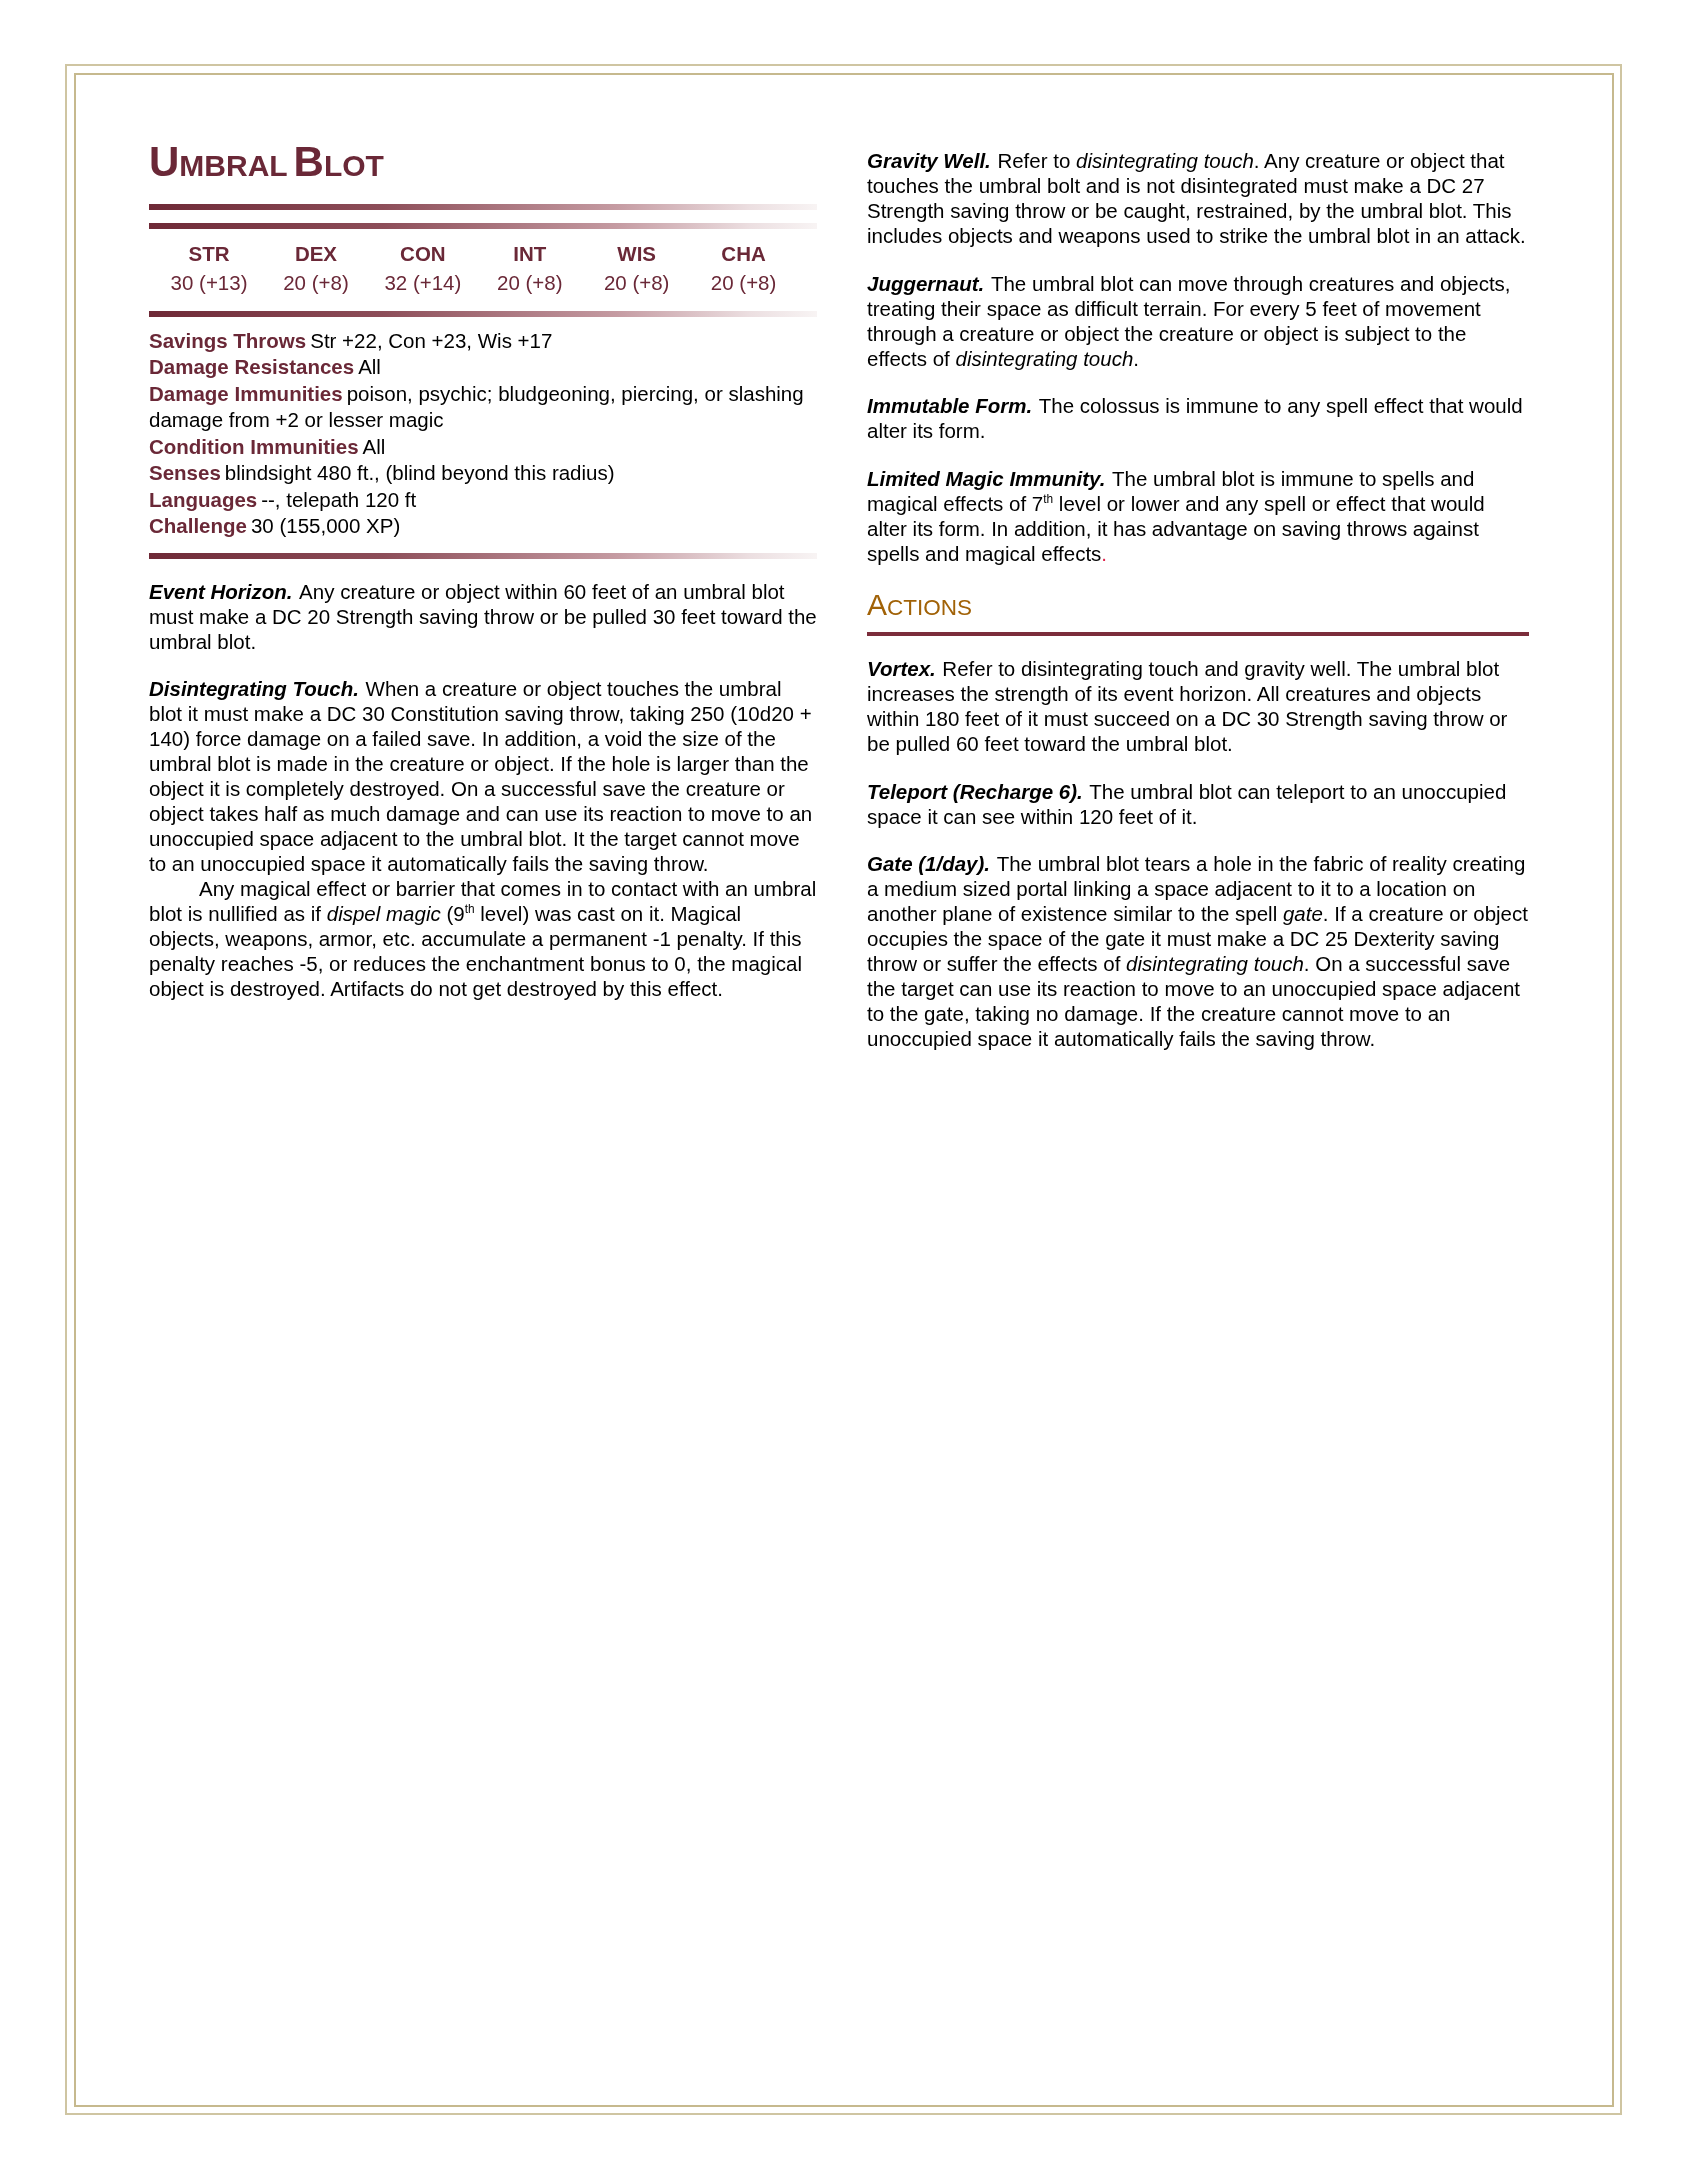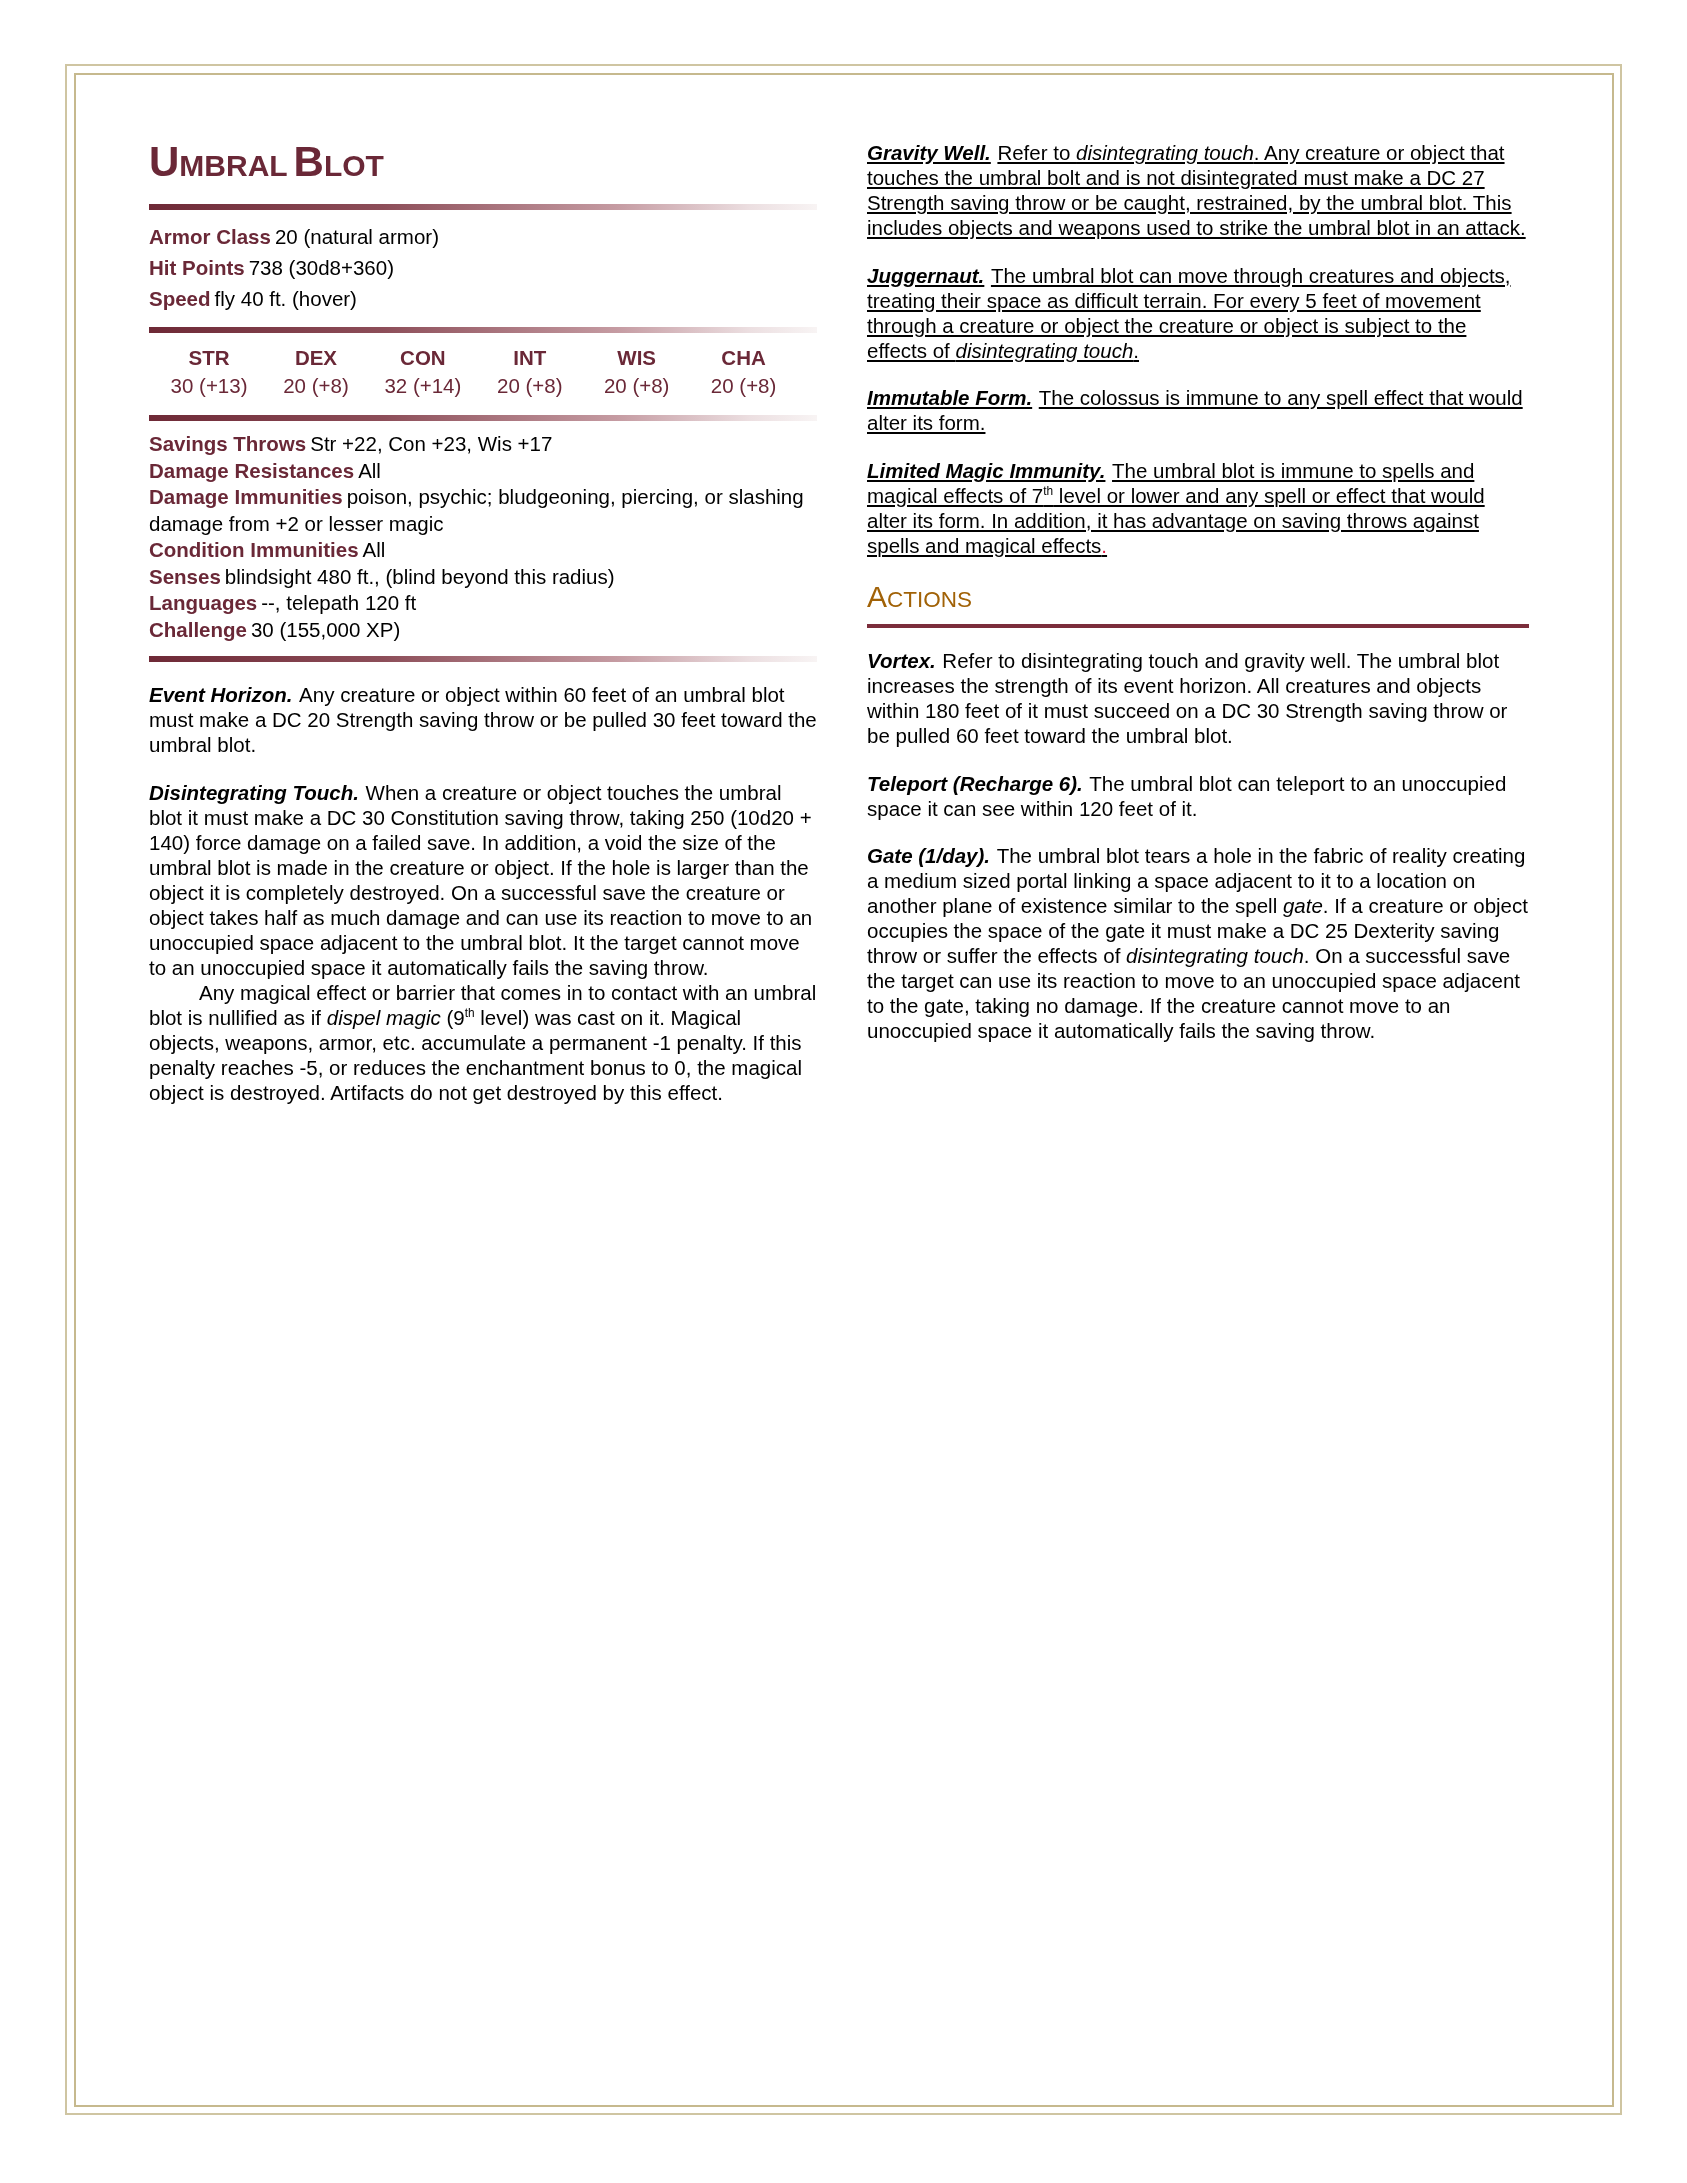--- a/index.html
+++ b/index.html
@@ -36,25 +36,20 @@
 </style>
 </head>
 <body>
 
 <div class="frame-outer"></div>
 <div class="frame-inner"></div>
 
 <div class="col col-left">
   <h1 class="title"><span class="cap">U</span><span class="rest">MBRAL</span> <span class="cap">B</span><span class="rest">LOT</span></h1>
   <div class="rule"></div>
-  <div class="stat-lines core">
-      <div class="stat-line"><span class="lbl">Armor Class</span><span class="val">20 (natural armor)</span></div>
-      <div class="stat-line"><span class="lbl">Hit Points</span><span class="val">738 (30d8+360)</span></div>
-      <div class="stat-line"><span class="lbl">Speed</span><span class="val">fly 40 ft. (hover)</span></div>
-    </div>
   <div class="rule"></div>
   <div class="abilities">
       <div class="ab-col">
         <div class="ab-name">STR</div>
         <div class="ab-score">30 (+13)</div>
       </div>
       <div class="ab-col">
         <div class="ab-name">DEX</div>
         <div class="ab-score">20 (+8)</div>
       </div>
@@ -91,21 +86,21 @@
         <p><span class="tname">Event Horizon.</span><span>Any creature or object within 60 feet of an umbral blot must make a DC 20 Strength saving throw or be pulled 30 feet toward the umbral blot.</span></p>
       </div>
       <div class="trait">
         <p><span class="tname">Disintegrating Touch.</span><span>When a creature or object touches the umbral blot it must make a DC 30 Constitution saving throw, taking 250 (10d20 + 140) force damage on a failed save. In addition, a void the size of the umbral blot is made in the creature or object. If the hole is larger than the object it is completely destroyed. On a successful save the creature or object takes half as much damage and can use its reaction to move to an unoccupied space adjacent to the umbral blot. It the target cannot move to an unoccupied space it automatically fails the saving throw.</span></p>
         <p class="ind"><span>Any magical effect or barrier that comes in to contact with an umbral blot is nullified as if </span><span class="it">dispel magic</span><span> (9</span><sup class="sup">th</sup><span> level) was cast on it. Magical objects, weapons, armor, etc. accumulate a permanent -1 penalty. If this penalty reaches -5, or reduces the enchantment bonus to 0, the magical object is destroyed. Artifacts do not get destroyed by this effect.</span></p>
       </div>
     </div>
 </div>
 
 <div class="col col-right">
-  <div class="traits" style="margin-top:0;text-decoration:underline;">
+  <div class="traits" style="margin-top:8px;">
       <div class="trait">
         <p><span class="tname">Gravity Well.</span><span>Refer to </span><span class="it">disintegrating touch</span><span>. Any creature or object that touches the umbral bolt and is not disintegrated must make a DC 27 Strength saving throw or be caught, restrained, by the umbral blot. This includes objects and weapons used to strike the umbral blot in an attack.</span></p>
       </div>
       <div class="trait">
         <p><span class="tname">Juggernaut.</span><span>The umbral blot can move through creatures and objects, treating their space as difficult terrain. For every 5 feet of movement through a creature or object the creature or object is subject to the effects of </span><span class="it">disintegrating touch</span><span>.</span></p>
       </div>
       <div class="trait">
         <p><span class="tname">Immutable Form.</span><span>The colossus is immune to any spell effect that would alter its form.</span></p>
       </div>
       <div class="trait">

